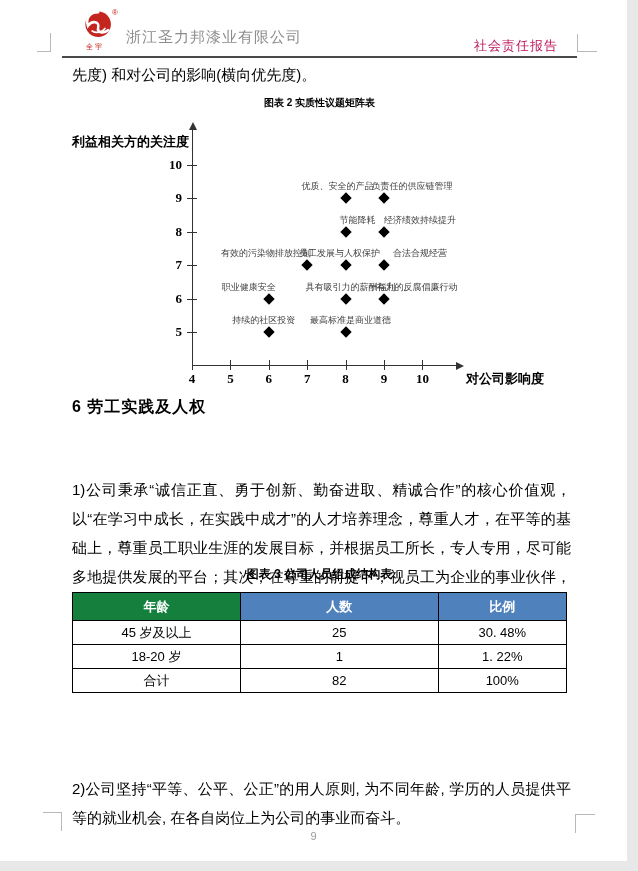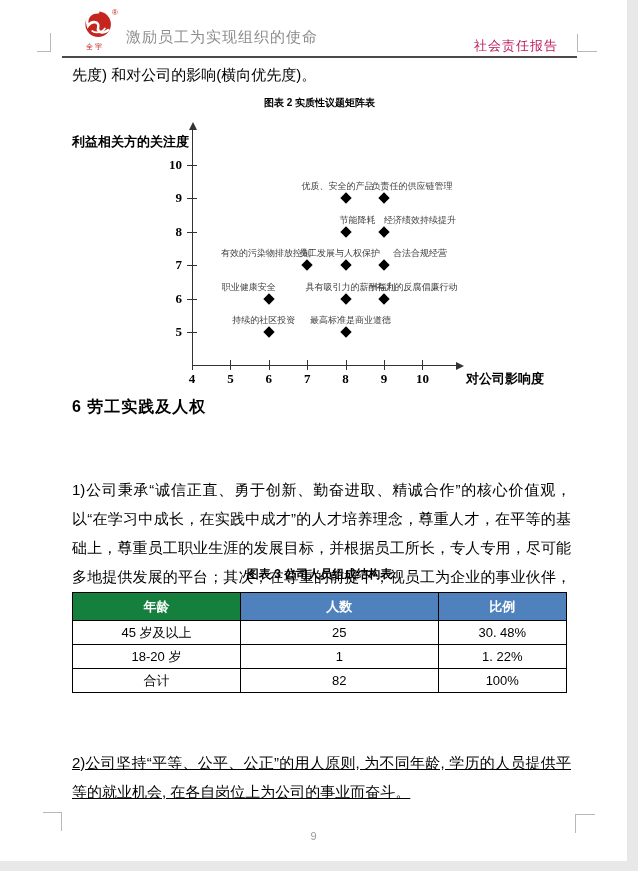--- a/index.html
+++ b/index.html
@@ -17,21 +17,21 @@
   .report-title { left:474px; top:37px; font-size:13px; color:#be185d; letter-spacing:1px; }
   .header-rule { left:62px; top:56px; width:515px; height:2px; background:#4a4a4a; }
   
   .mark { background:#b8b8b8; }
   
   .intro { left:72px; top:66px; font-size:15px; }
   .chart-title { left:72px; top:96px; width:495px; text-align:center; font-size:10px; font-weight:bold; }
   .section-heading { left:72px; top:397px; font-size:16px; font-weight:bold; letter-spacing:1px; }
   .para { left:72px; width:499px; font-size:15px; line-height:29px; text-align:justify; }
   .para1 { top:432px;margin-top:43px; }
-  .para2 { top:748px;text-decoration:underline; }
+  .para2 { top:774px; }
   .table-title { left:72px; top:566px; width:495px; text-align:center; font-size:12px; font-weight:bold; }
   
   .axis-line { background:#333; }
   .tick { background:#333; }
   .y-tick-label { width:30px; text-align:right; font-family:"Liberation Serif","DejaVu Serif",serif; font-weight:bold; font-size:13px; }
   .x-tick-label { width:30px; text-align:center; font-family:"Liberation Serif","DejaVu Serif",serif; font-weight:bold; font-size:13px; }
   .axis-label { font-size:13px; font-weight:bold; white-space:nowrap;text-align:right; }
   .scatter-point { width:8px; height:8px; background:#000; transform:rotate(45deg); }
   .point-label { font-size:9px; color:#3d3d3d; white-space:nowrap; transform:translateX(-50%); }
   .arrow-up { width:0; height:0; border-left:4px solid transparent; border-right:4px solid transparent; border-bottom:8px solid #333; }
@@ -64,21 +64,21 @@
 
 <div class="abs logo-wrap">
   <svg width="34" height="34" viewBox="0 0 40 40">
     <circle cx="19" cy="19" r="15" fill="#c4251f"></circle>
     <path d="M19 5 C 9 5 4 12 7 21 C 12 14 21 16 19 23 C 17.5 29 25 31 31 26" stroke="#ffffff" stroke-width="3" fill="none" stroke-linecap="round"></path>
     <path d="M12 27 C 16 30 24 29 27 24" stroke="#ffffff" stroke-width="2" fill="none" stroke-linecap="round"></path>
   </svg>
   <span class="logo-reg">®</span>
   <span class="logo-sub">全宇</span>
 </div>
-<div class="abs company-name">激励员工为实现组织的使命</div>
+<div class="abs company-name">浙江圣力邦漆业有限公司</div>
 <div class="abs report-title">社会责任报告</div>
 <div class="abs header-rule"></div>
 
 <div class="abs intro">先度) 和对公司的影响(横向优先度)。</div>
 
 <div class="abs chart-title">图表 2 实质性议题矩阵表</div>
 <div class="abs" id="chart" style="left:0;top:0;width:627px;height:400px;">
     <div class="abs axis-line" style="left: 192px; top: 130px; width: 1px; height: 235px;"></div>
     <div class="abs axis-line" style="left: 192px; top: 365px; width: 264px; height: 1px;"></div>
     <div class="abs arrow-up" style="left: 188.5px; top: 122px;"></div>

